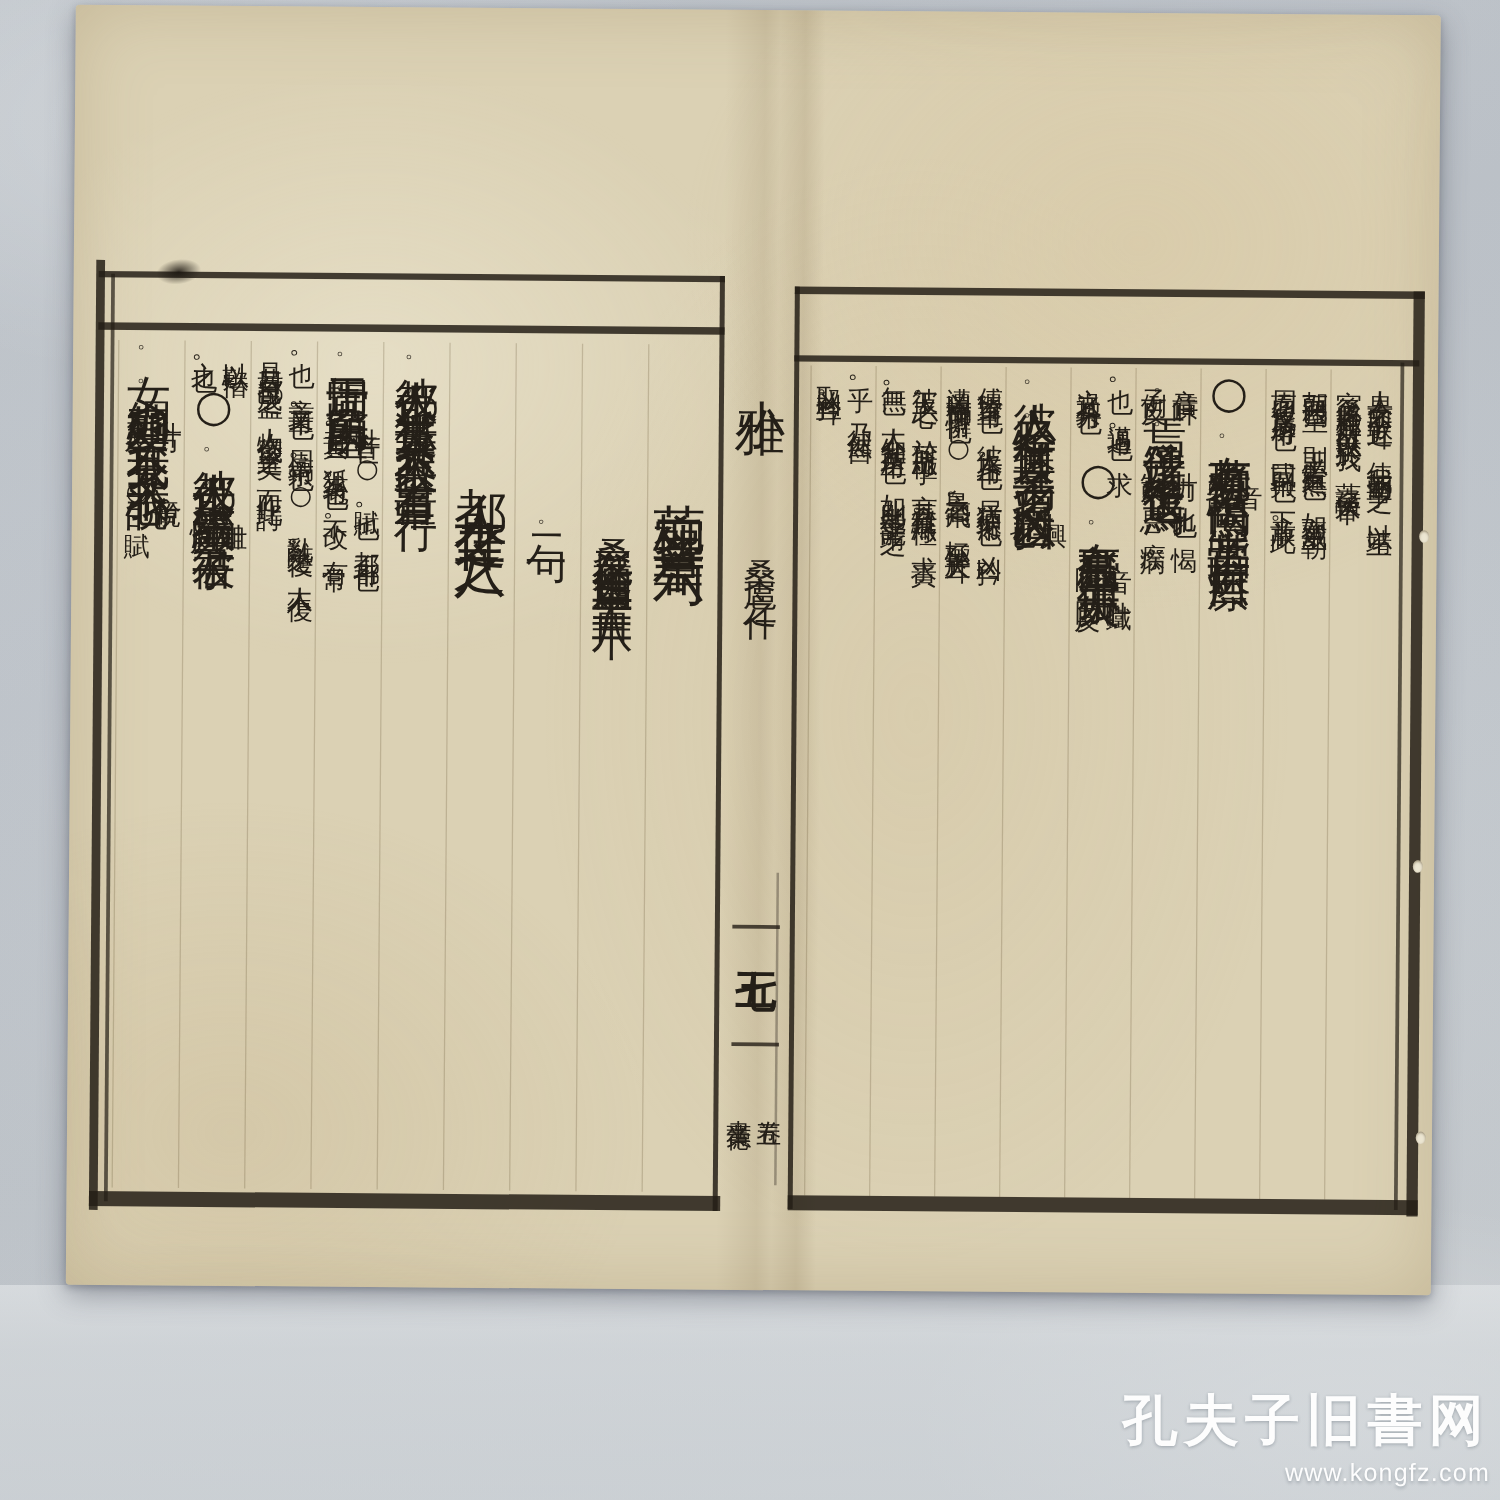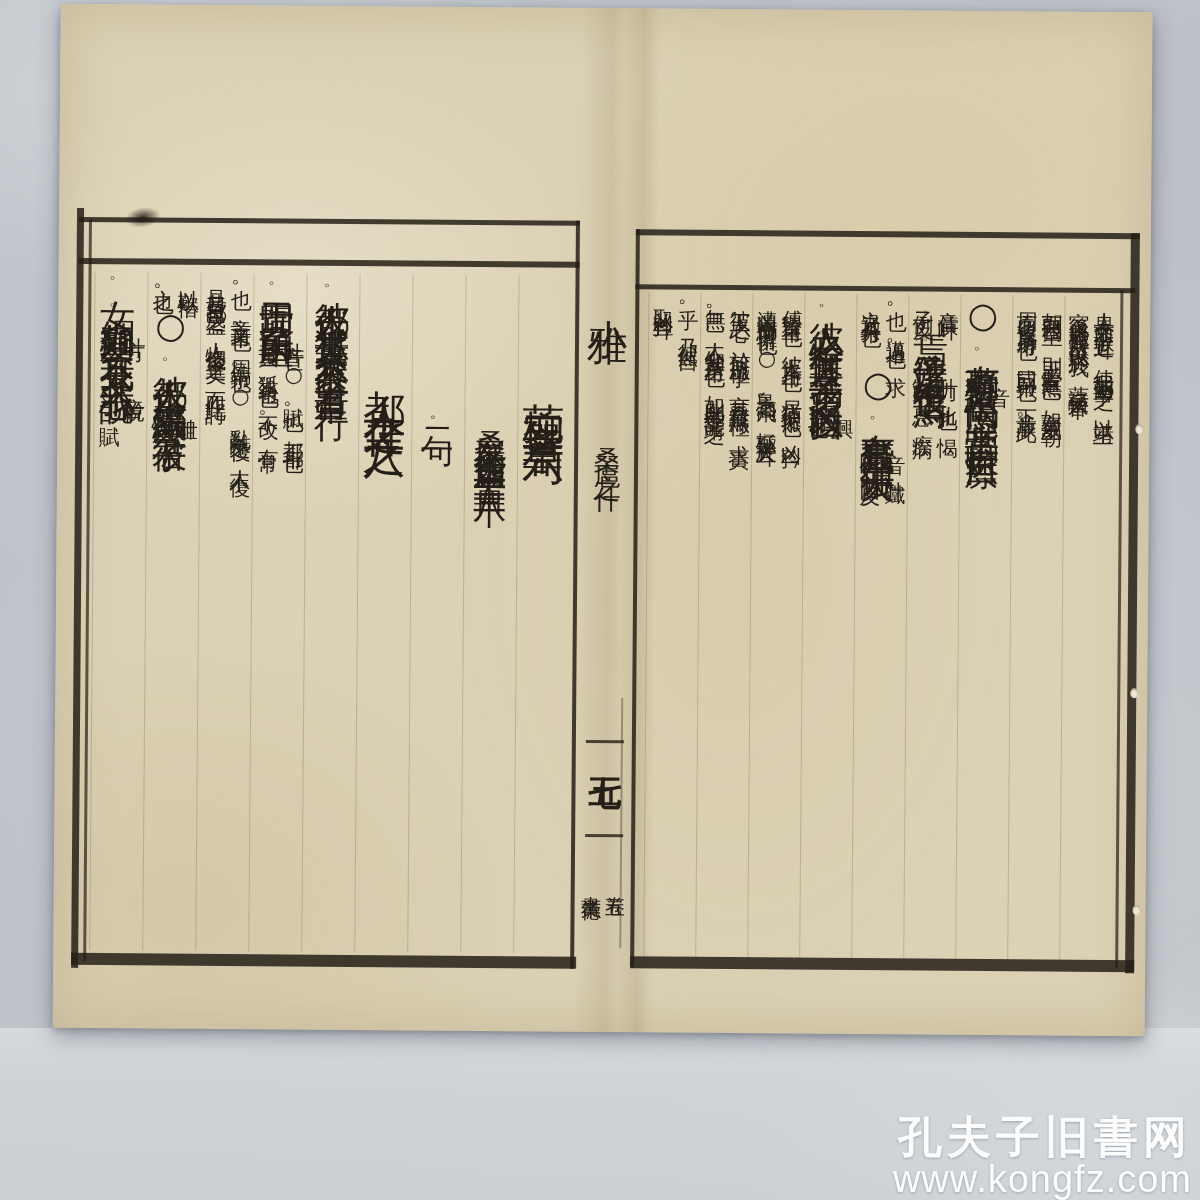--- a/index.html
+++ b/index.html
@@ -70,21 +70,21 @@
       background:radial-gradient(closest-side,rgba(25,20,14,.85),rgba(25,20,14,0));
       transform:rotate(-8deg);}
   .hole{position:absolute;width:8px;height:10px;border-radius:50%;z-index:6;
       background:#ece6d2;box-shadow:inset 0 1px 2px rgba(100,85,55,.6);}
 
   .watermark{position:absolute;left:872px;top:1112px;width:320px;text-align:right;
       z-index:8;color:#ffffff;}
   .wm-title{font-family:"DejaVu Serif","Liberation Serif",serif;font-weight:bold;
       font-size:44px;line-height:50px;letter-spacing:5px;opacity:.96;
       text-shadow:0 1px 3px rgba(110,120,130,.55);}
-  .wm-url{font-family:"Liberation Sans","DejaVu Sans",sans-serif;font-size:38px;
+  .wm-url{font-family:"Liberation Sans","DejaVu Sans",sans-serif;font-size:20px;
       line-height:34px;letter-spacing:1px;opacity:.96;
       text-shadow:0 1px 3px rgba(110,120,130,.55);}
 </style>
 </head>
 <body>
 
 <div class="scene">
   <div class="table-edge"></div>
 
   <div class="tilt">

